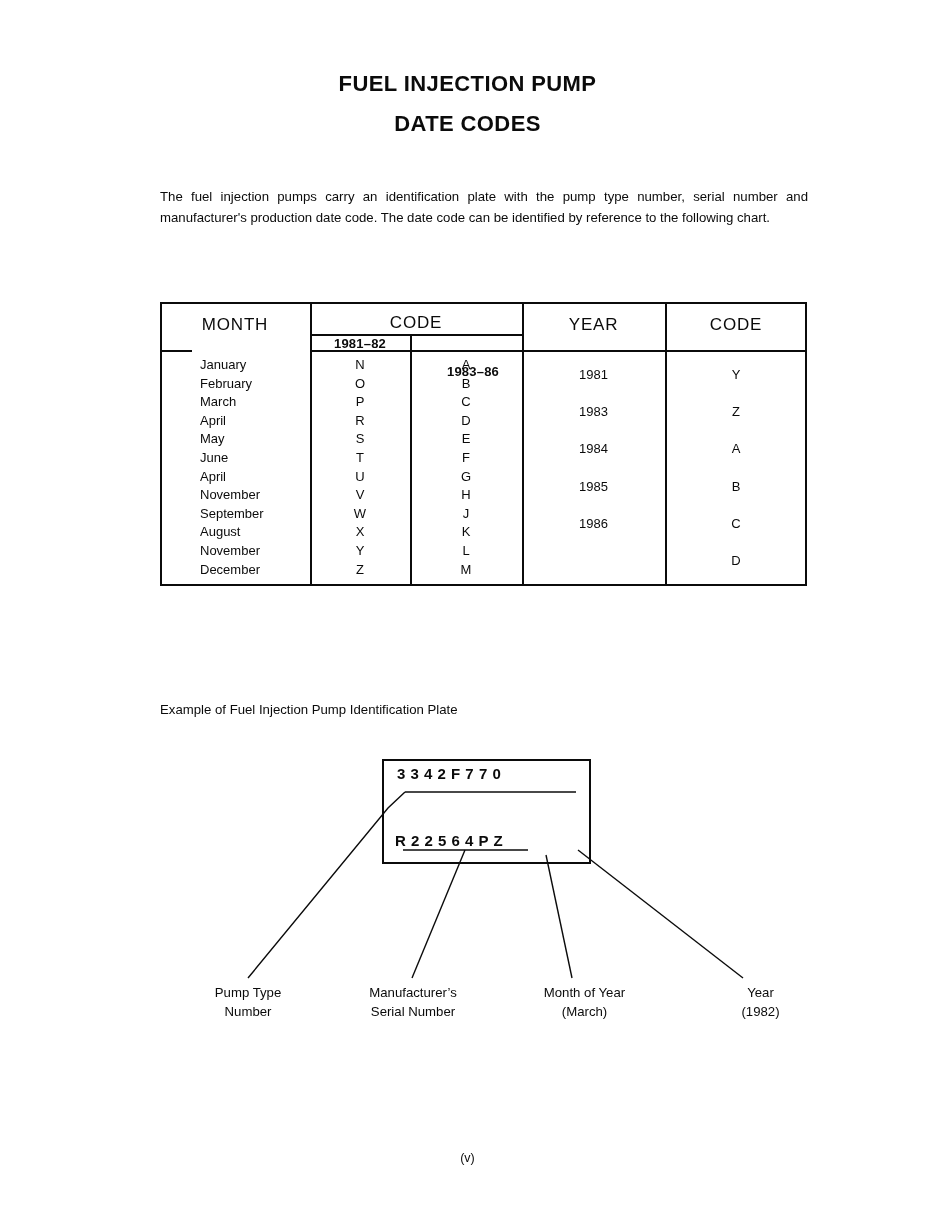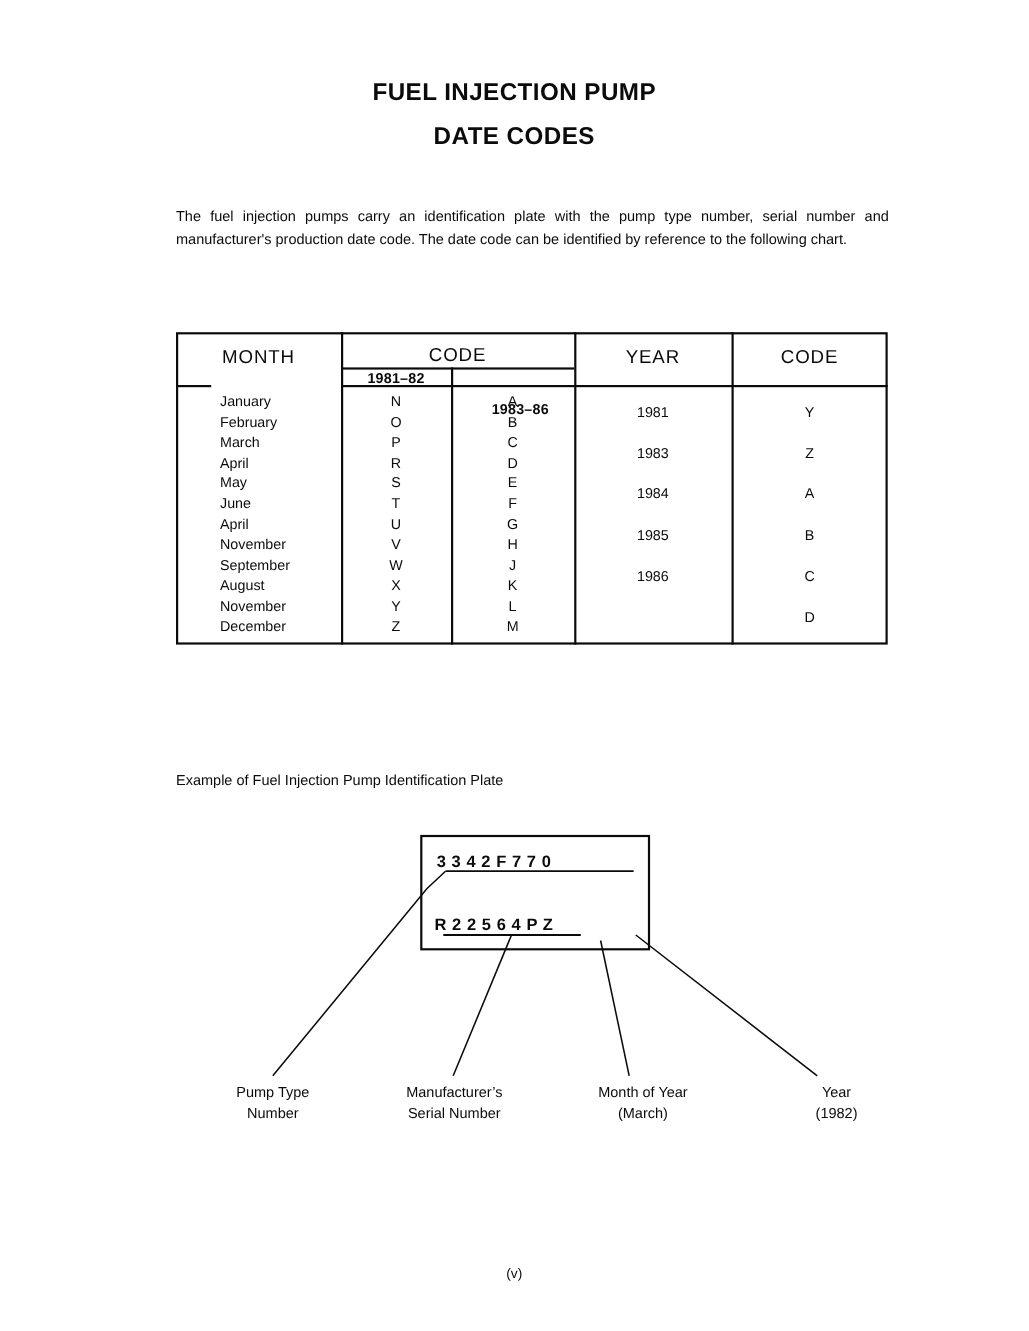--- a/index.html
+++ b/index.html
@@ -131,21 +131,21 @@
   }
   #plate-svg { position: absolute; left: 0; top: 0; }
 
   .plate-row {
     position: absolute;
     font-size: 15px;
     font-weight: 600;
     letter-spacing: 0.5px;
     white-space: nowrap;
   }
-  #plate-row-1 { left: 237px; top: 35px; text-align: center; }
+  #plate-row-1 { left: 237px; top: 25px; text-align: center; }
   #plate-row-2 { left: 235px; top: 92px; }
 
   .callout {
     position: absolute;
     font-size: 13.2px;
     line-height: 19px;
     text-align: center;
     white-space: nowrap;
     font-weight: 500;
   }

